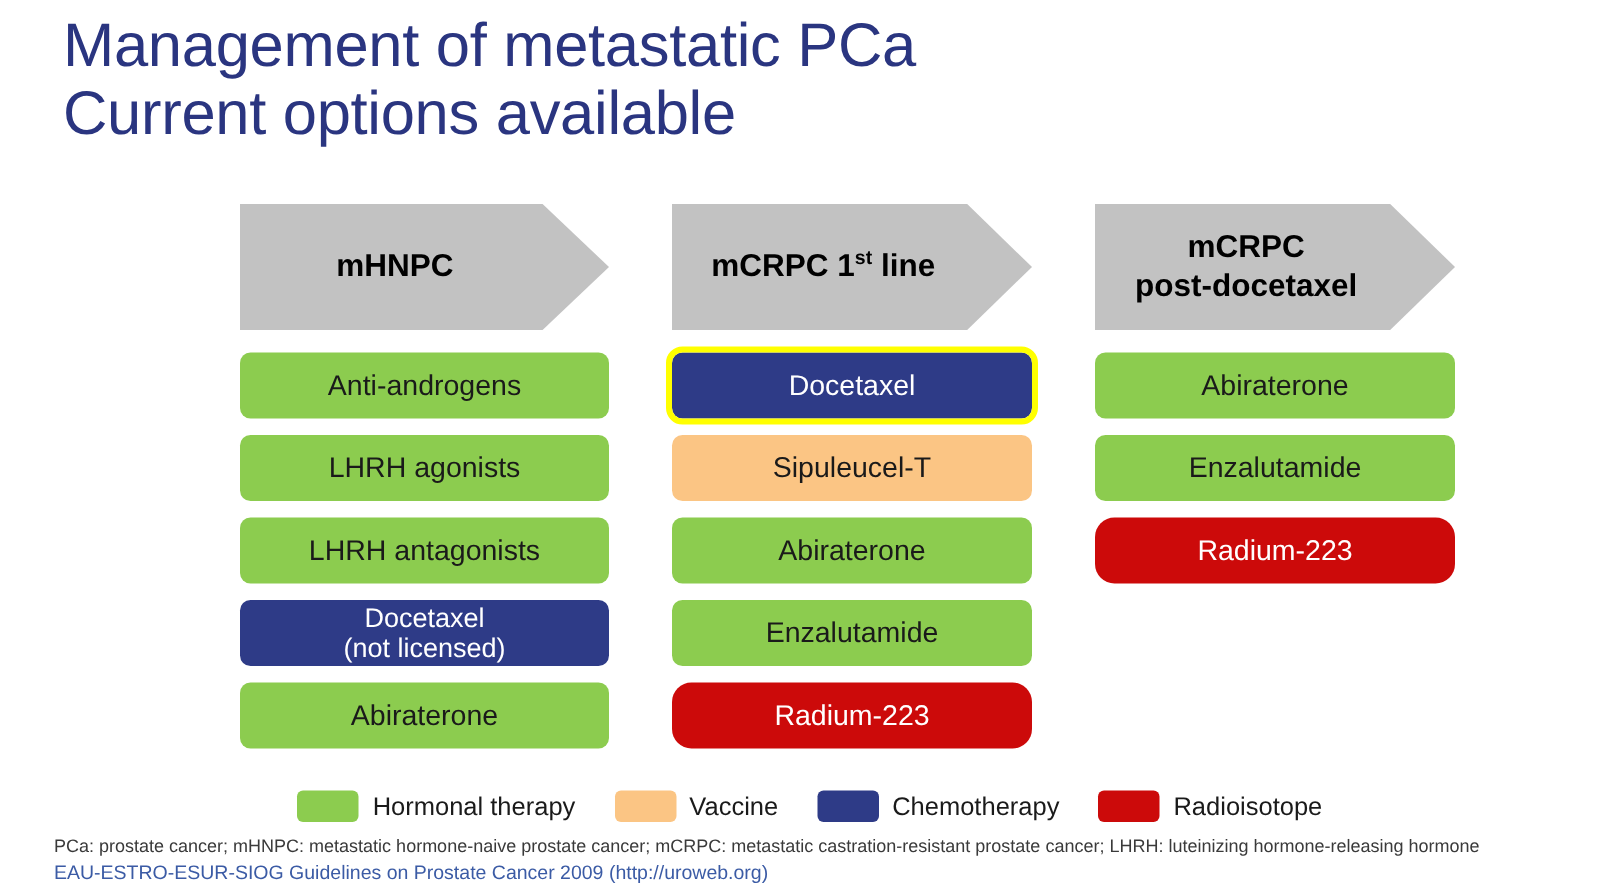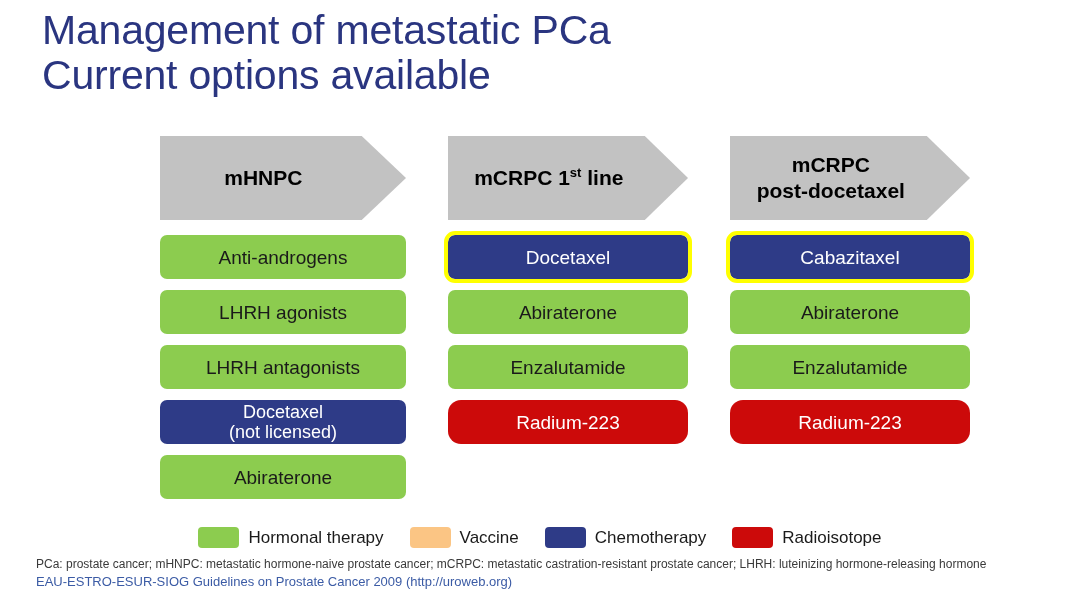--- a/index.html
+++ b/index.html
@@ -168,32 +168,32 @@
 (not licensed)</div>
         <div class="tx-box tx-green">Abiraterone</div>
       </div>
     </div>
     <div class="column col-1">
       <div class="chevron">
         <div class="chevron-label">mCRPC 1<sup>st</sup> line</div>
       </div>
       <div class="box-stack">
         <div class="tx-box tx-navy highlighted">Docetaxel</div>
+        <div class="tx-box tx-peach">Sipuleucel-T</div>
         <div class="tx-box tx-green">Abiraterone</div>
         <div class="tx-box tx-green">Enzalutamide</div>
         <div class="tx-box tx-red">Radium-223</div>
       </div>
     </div>
     <div class="column col-2">
       <div class="chevron">
         <div class="chevron-label">mCRPC
 post-docetaxel</div>
       </div>
       <div class="box-stack">
-        <div class="tx-box tx-navy highlighted">Cabazitaxel</div>
         <div class="tx-box tx-green">Abiraterone</div>
         <div class="tx-box tx-green">Enzalutamide</div>
         <div class="tx-box tx-red">Radium-223</div>
       </div>
     </div>
   </div>
 
 <div id="legend">
     <div class="legend-item">
       <span class="legend-swatch" style="background: rgb(140, 204, 79);"></span>

